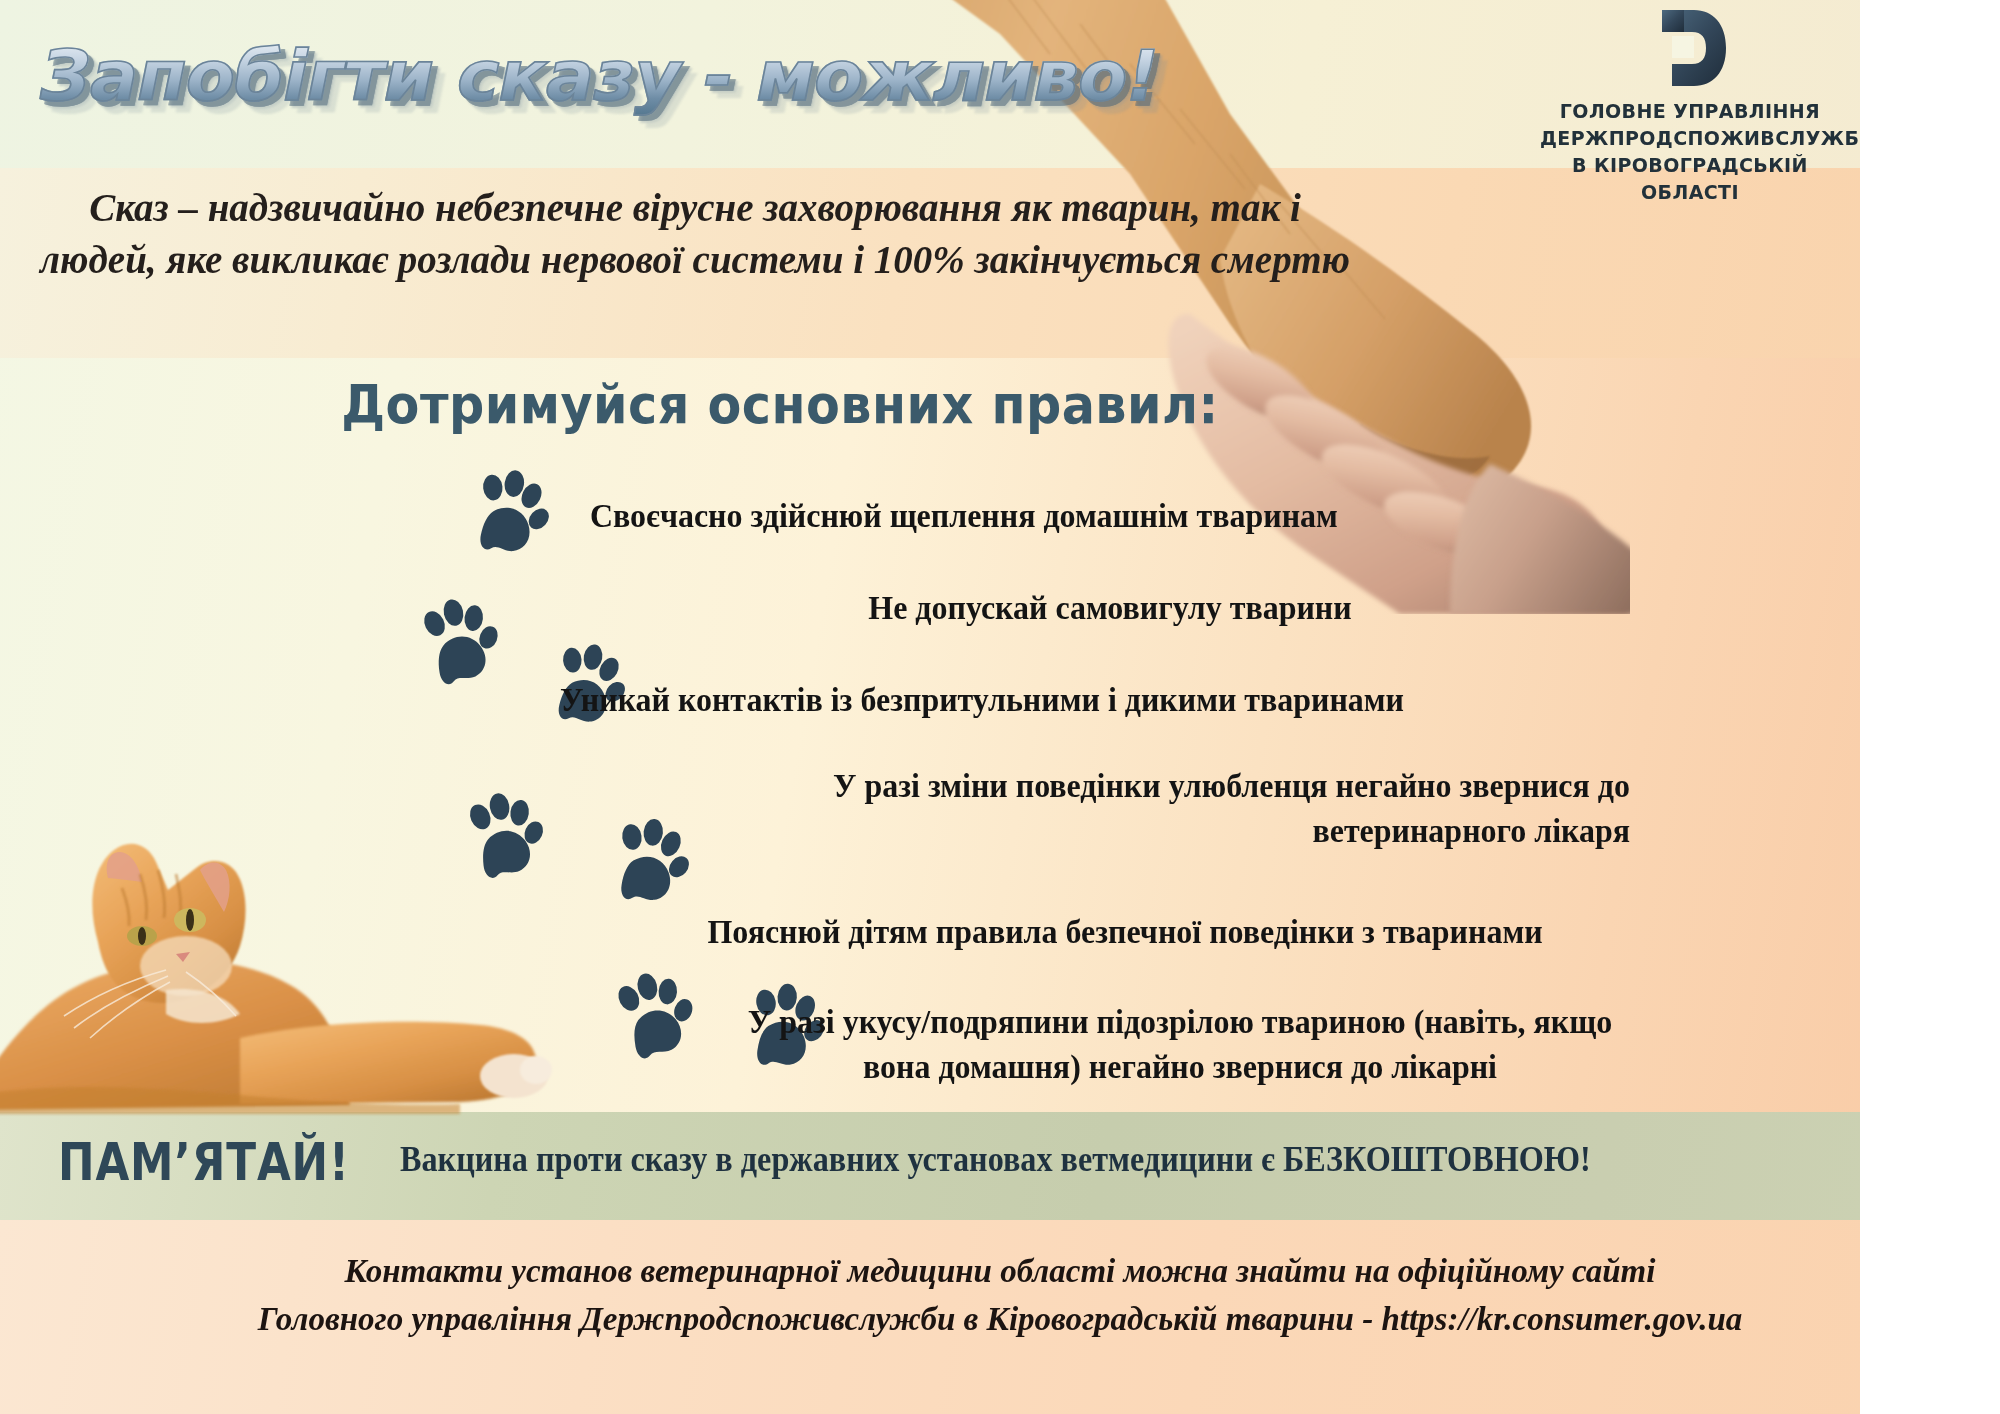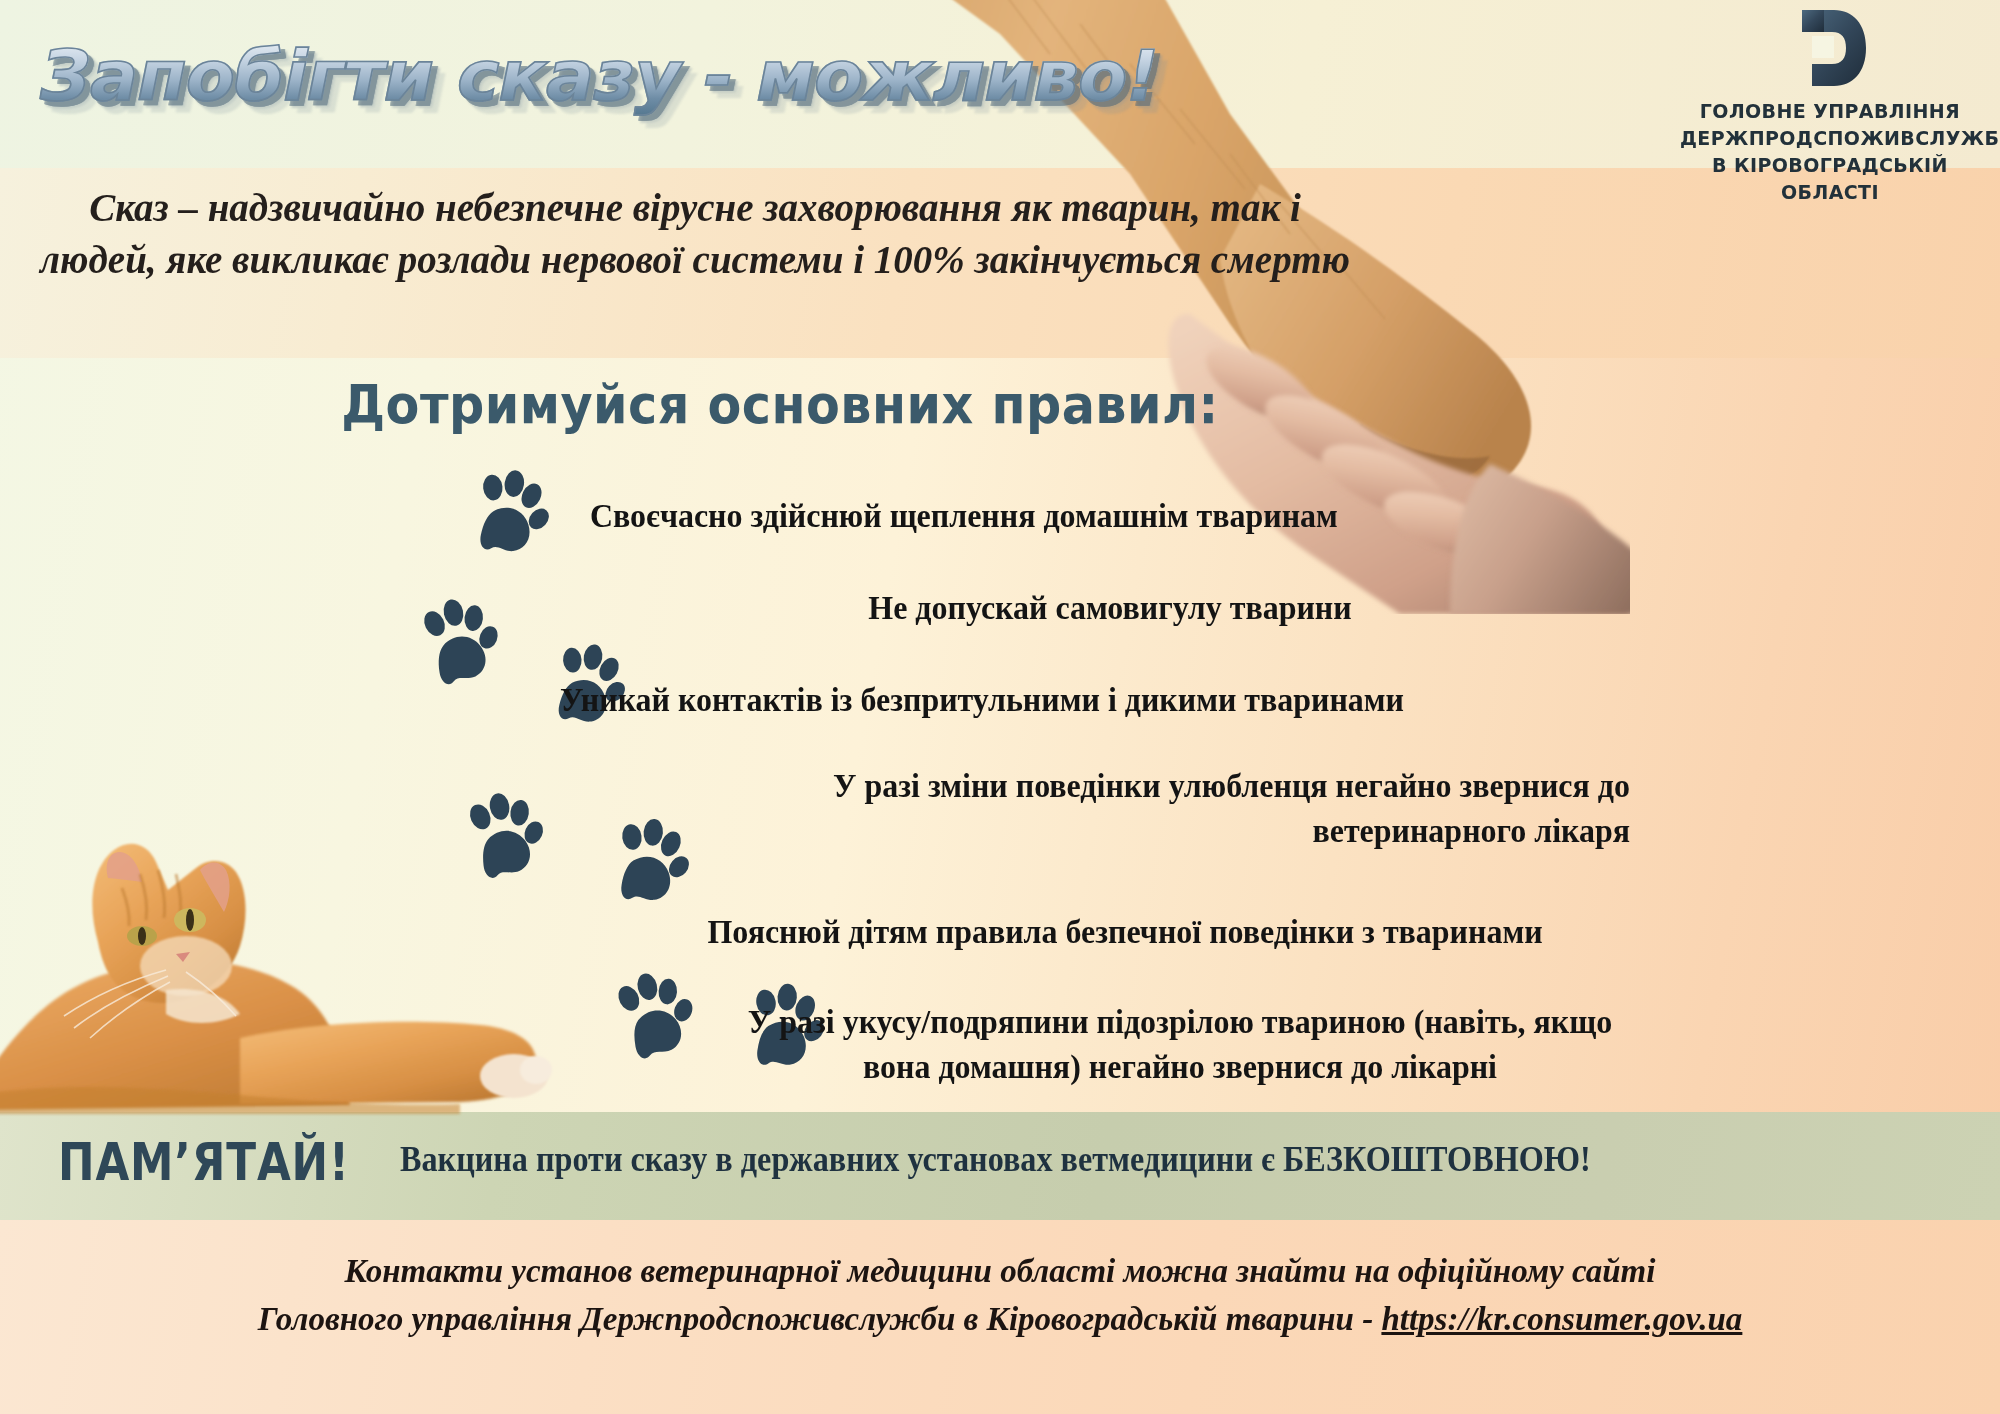--- a/index.html
+++ b/index.html
@@ -5,21 +5,21 @@
 <style>
   html,body{margin:0;padding:0;}
   body{
     width:2000px;height:1414px;
     font-family:"Liberation Serif",serif;
     overflow:hidden;background:#fff;
   }
 
   
   #poster{
-    position:relative;width:2000px;height:1414px;overflow:hidden;
+    position:relative;width:1860px;height:1414px;overflow:hidden;
     background:
       linear-gradient(100deg,#f3f7e4 0%, #f8f6e0 22%, #fdf2d8 44%, #fbe2c2 66%, #fad5b2 84%, #f9cca7 100%);
   }
 
   
   .band{position:absolute;left:0;width:2000px;}
   #band-top{
     top:0;height:168px;
     background:linear-gradient(100deg,#eef4e2 0%,#f2f3dd 35%,#f6f0d5 65%,#f4ead0 100%);
   }
@@ -95,21 +95,21 @@
     font-size:35px;color:#1f3240;white-space:nowrap;
     transform:scaleX(.92);transform-origin:left center;
   }
 
   
   #footer{
     position:absolute;left:60px;top:1248px;width:1880px;text-align:center;
     font-family:"Liberation Serif",serif;font-weight:bold;font-style:italic;
     font-size:33px;line-height:1.45;color:#1c1411;
   }
-  #footer .url{text-decoration:underline;}
+  #footer .url{}
 
   
   #logo{position:absolute;right:20px;top:8px;width:300px;text-align:center;}
   #logo-mark{display:block;margin:0 auto 8px auto;}
   #logo-text{
     font-family:"DejaVu Sans",sans-serif;font-weight:bold;
     font-size:19px;line-height:1.42;color:#22313a;letter-spacing:.4px;
     white-space:pre-line;
   }
 

